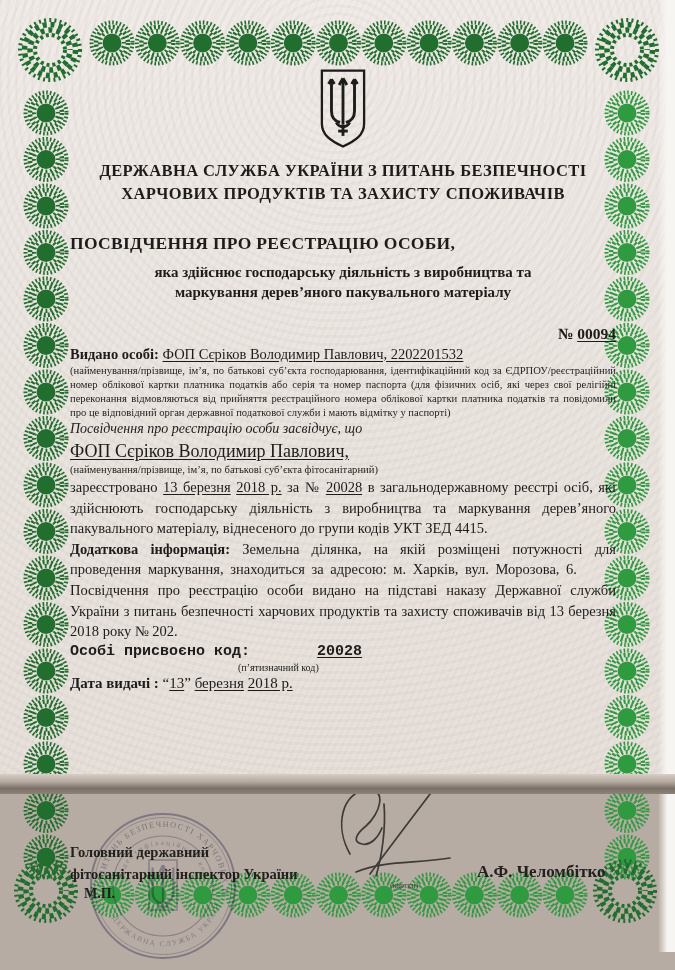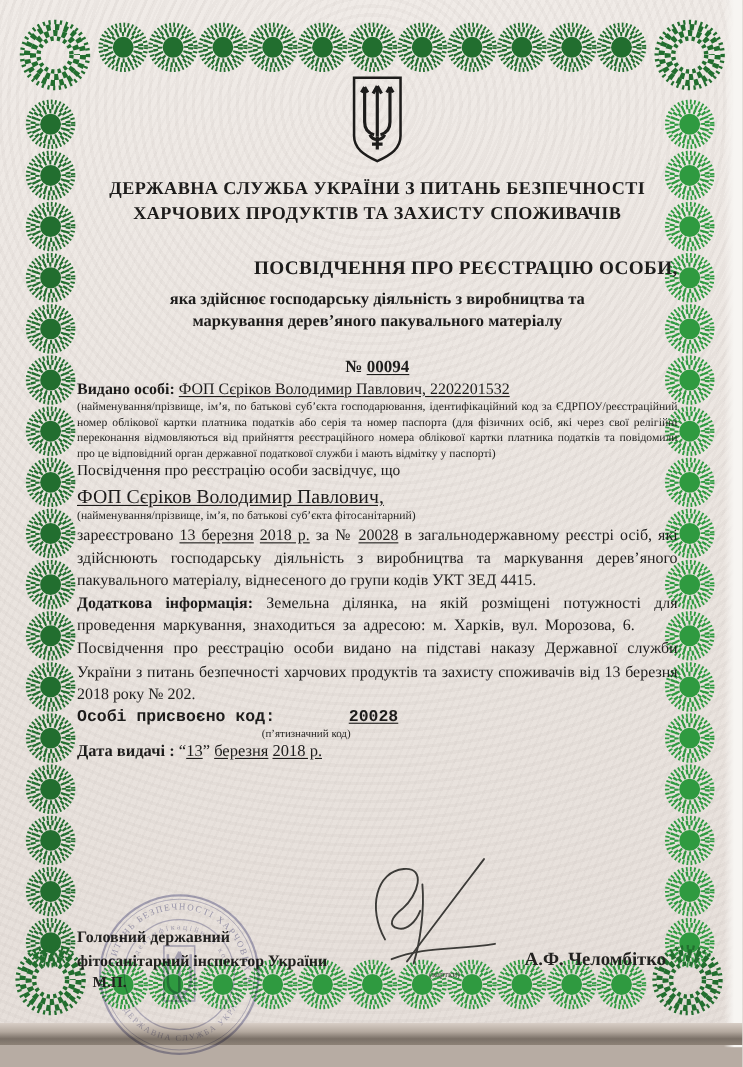--- a/index.html
+++ b/index.html
@@ -2,21 +2,21 @@
 <html><head>
 <meta charset="utf-8">
 <style>
   html,body{margin:0;padding:0;}
   body{
     width:675px;height:970px;overflow:hidden;
     font-family:"Liberation Serif","DejaVu Serif",serif;
     background:#b7aca3;
   }
   .photo{
-    position:relative;width:675px;height:950px;
+    position:relative;width:675px;height:794px;
     background-color:#ebe6e1;
     background-image:
       repeating-radial-gradient(circle at 50% 10%, rgba(160,150,145,.07) 0 3px, transparent 3px 8px),
       repeating-linear-gradient(115deg, rgba(150,140,138,.05) 0 2px, transparent 2px 6px),
       linear-gradient(180deg,#f0ebe7 0%,#eae4df 55%,#e6dfda 100%);
   }
   #border-layer{position:absolute;left:0;top:0;width:675px;height:970px;z-index:1;}
   .edge-right{
     position:absolute;right:0;top:0;width:17px;height:952px;z-index:4;
     background:linear-gradient(90deg, rgba(250,248,246,0) 0%, #f7f5f2 55%);
@@ -28,26 +28,26 @@
   .content{
     position:absolute;left:70px;top:62px;width:546px;z-index:2;
     color:#1d1c1b;font-size:14px;line-height:1.35;
   }
   .content p{margin:0;}
   .b{font-weight:bold;}
   .u{text-decoration:underline;text-underline-offset:2px;}
   .just{text-align:justify;}
   .emblem{display:block;margin:6px auto 0 auto;}
   .agency{margin-top:10px;font-weight:bold;font-size:16.5px;line-height:1.38;letter-spacing:.4px;text-align:center;}
-  .doc-title{margin-top:26px;font-weight:bold;font-size:17.5px;text-align:right;letter-spacing:.3px;}
+  .doc-title{margin-top:26px;font-weight:bold;font-size:17.5px;text-align:left;letter-spacing:.3px;}
   .doc-sub{margin-top:7px;font-weight:bold;font-size:15px;line-height:1.35;text-align:center;}
-  .number{margin-top:21px;font-weight:bold;font-size:15.5px;text-align:center;}
+  .number{margin-top:21px;font-weight:bold;font-size:15.5px;text-align:right;}
   .issued{margin-top:17px;font-size:14.5px;}
   .note{font-size:10.6px;line-height:1.32;text-align:justify;color:#242422;margin-top:2px;}
-  .certify{margin-top:17px;}
+  .certify{margin-top:17px;font-style:italic;}
   .holder{font-size:18px;}
   .registered{margin-top:11px;font-size:14.5px;line-height:1.42;}
   .additional{margin-top:17px;font-size:14.5px;line-height:1.42;word-spacing:3px;}
   .basis{margin-top:19px;font-size:14.5px;line-height:1.42;}
   .code-line{margin-top:27px;font-size:15px;font-family:Liberation Mono, monospace;}
   .code-val{margin-left:58px;}
   .code-note{font-size:10px;margin-left:168px;line-height:1.1;}
   .date-line{margin-top:25px;font-size:15px;}
   .inspector-title{
     position:absolute;left:70px;top:842px;z-index:3;

